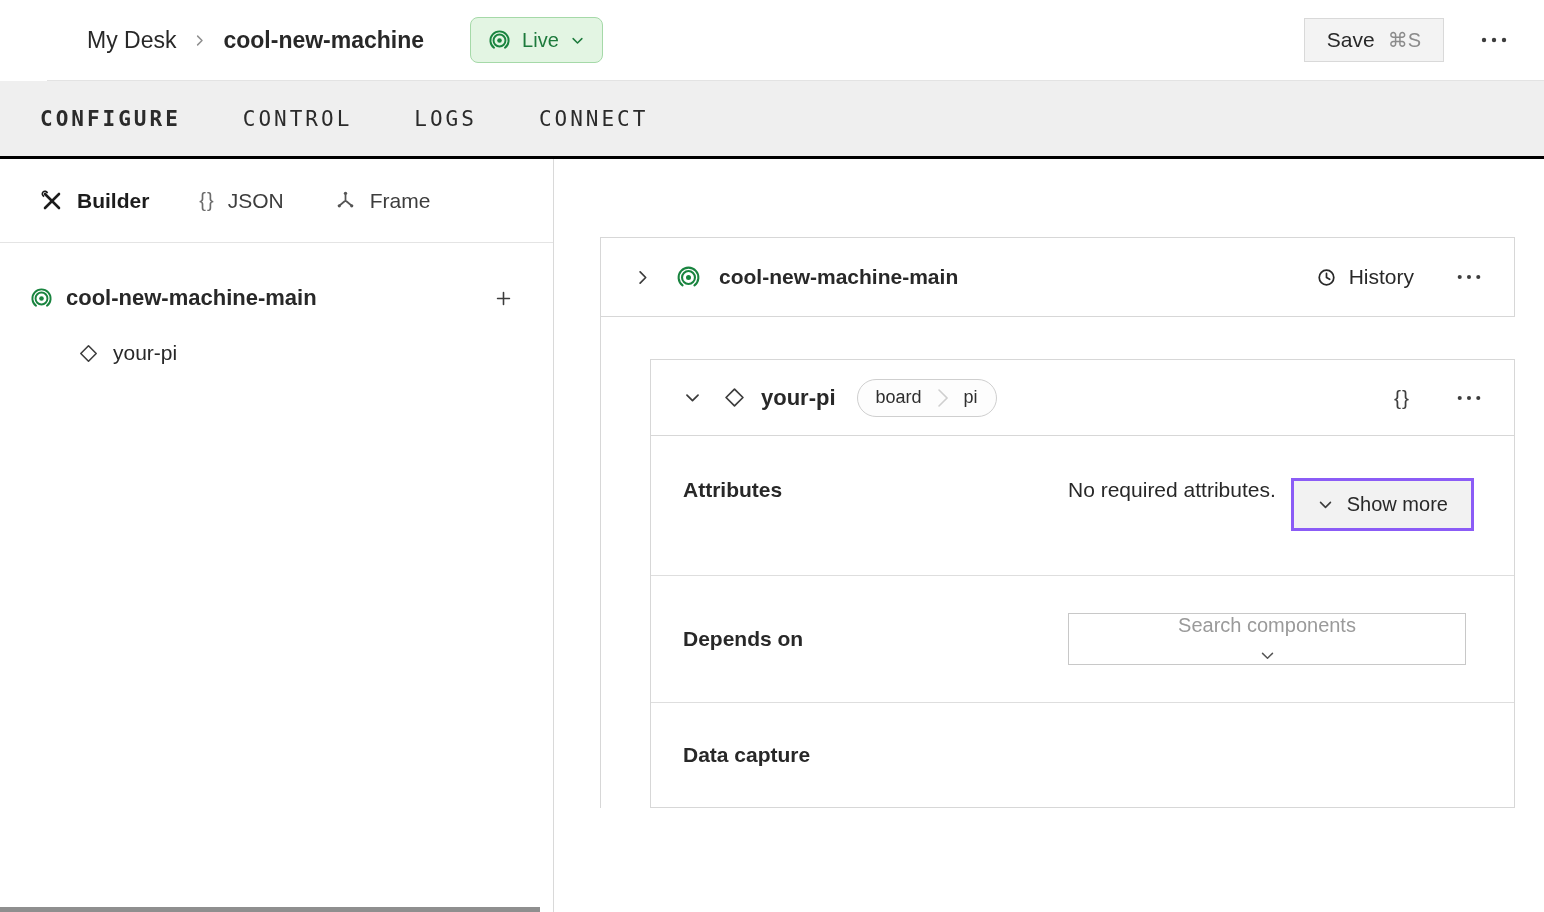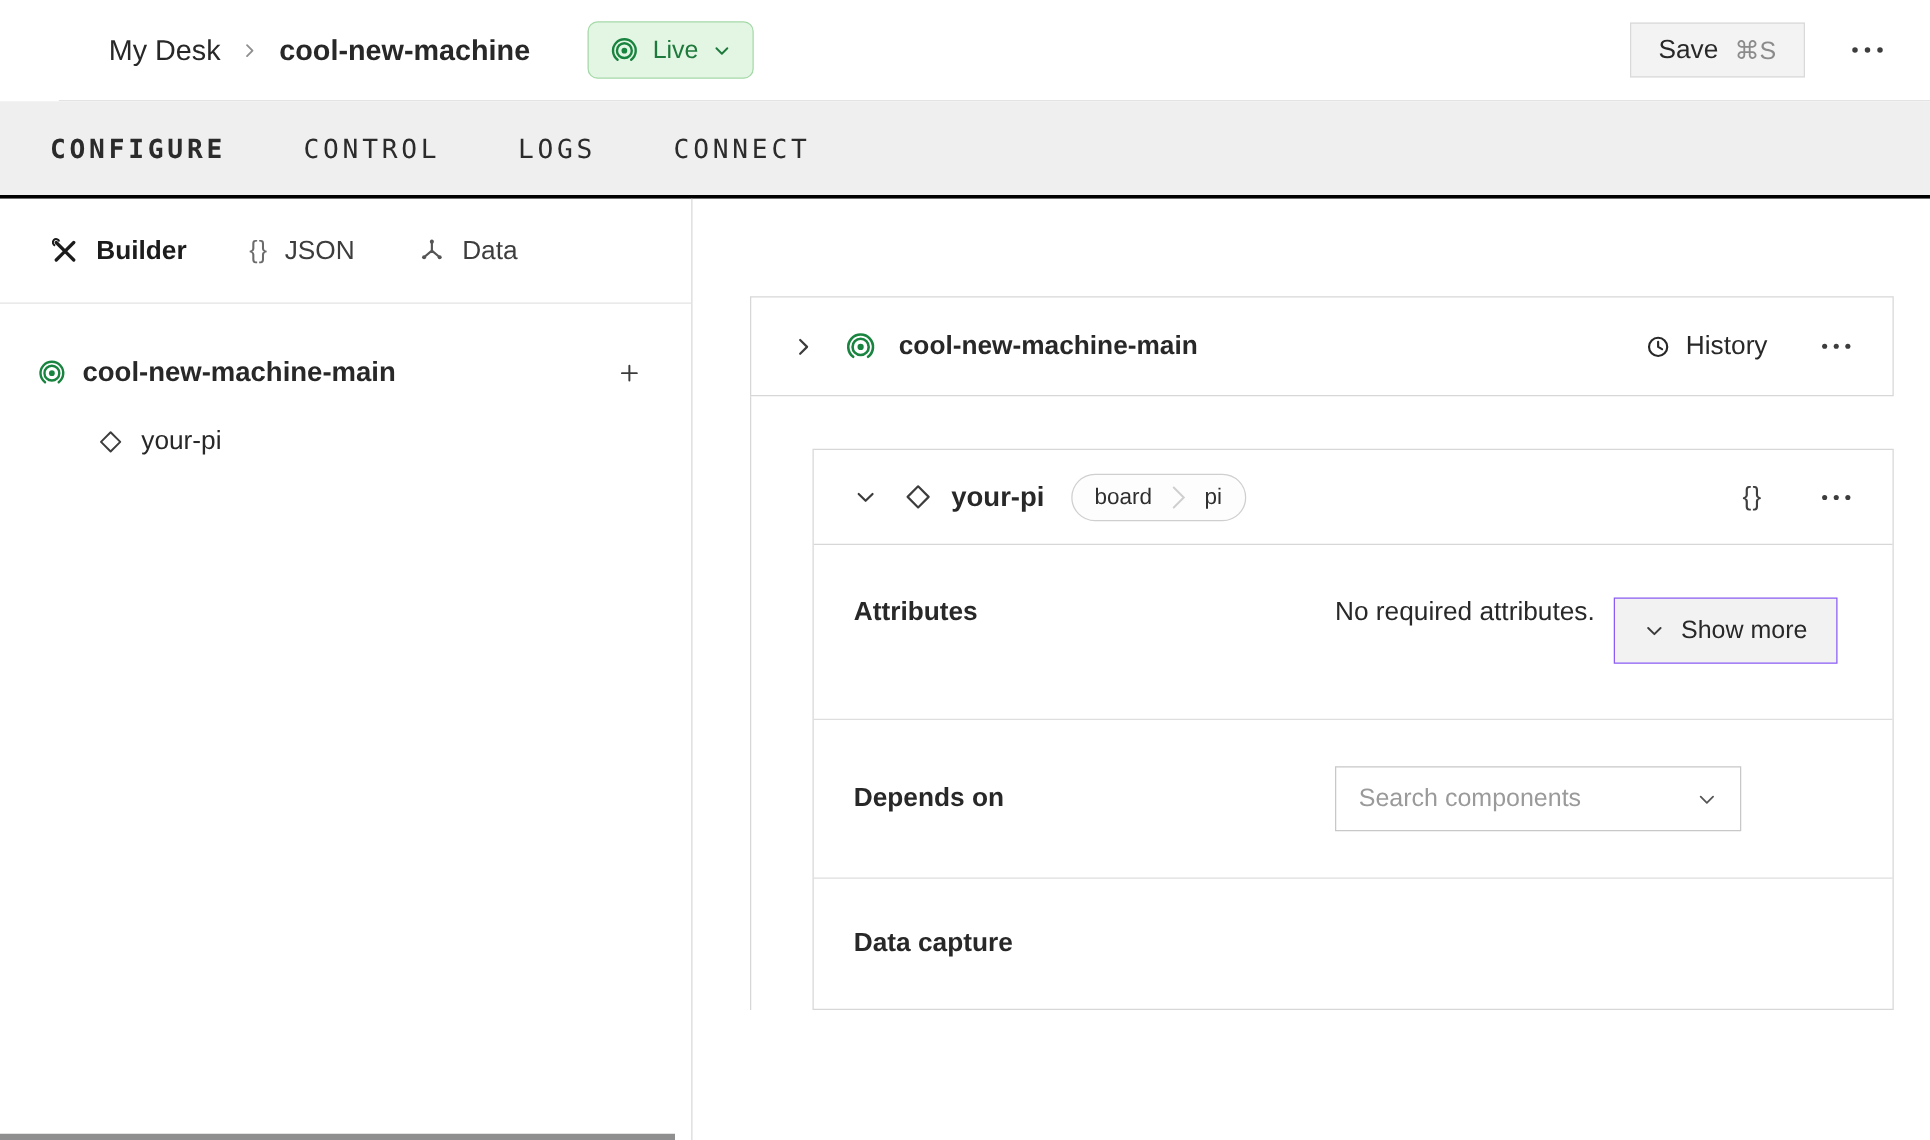--- a/index.html
+++ b/index.html
@@ -79,27 +79,27 @@
   .section-row { display:flex; padding:37px 32px; border-bottom:1px solid #dedede;
     align-items:flex-start; }
   .section-row.centered { align-items:center; }
   .section-row:last-child { border-bottom:none; padding:40px 32px; }
   .section-row.attributes { padding:42px 32px 44px 32px; }
   .section-label { width:385px; font-size:21px; font-weight:700; flex:none; }
   .attributes-right { display:flex; flex-direction:row; gap:15px; }
   .empty-text { font-size:21px; color:#282828; }
 
   .gray-btn { display:inline-flex; align-items:center; gap:13px; height:53px;
-    padding:0 23px; background:#f2f2f2; border:1px solid #8b5cf6;
+    padding:0 23px; background:#f2f2f2; border:3px solid #8b5cf6;
     font-size:20px; color:#282828; cursor:pointer; font-family:inherit;
     align-self:flex-start; }
 
-  .select-box { width:325px; height:52px; border:1px solid #c8c8c8;
+  .select-box { width:398px; height:52px; border:1px solid #c8c8c8;
     display:flex; align-items:center; justify-content:space-between;
-    padding:0 18px; background:#fff; cursor:pointer; }
+    padding:0 18px; background:#fff; cursor:pointer;flex-direction:column; }
   .select-placeholder { color:#9a9a9a; font-size:20px; }
 
   svg { display:block; }
 </style>
 </head>
 <body>
 
 <div class="header">
   <div class="breadcrumb">
     <span>My Desk</span>
@@ -169,21 +169,21 @@
       </div>
       <div class="mode-item">
         <span>
           <svg width="23" height="23" viewBox="0 0 24 24">
             <path d="M12 12 V4.5 M12 12 L5.5 17.5 M12 12 L18.5 17.5" fill="none" stroke="#555" stroke-width="1.8" stroke-linecap="round"></path>
             <circle cx="12" cy="4.5" r="1.7" fill="#555"></circle>
               <circle cx="5.5" cy="17.5" r="1.7" fill="#555"></circle>
               <circle cx="18.5" cy="17.5" r="1.7" fill="#555"></circle>
           </svg>
         </span>
-        <span>Data</span>
+        <span>Frame</span>
       </div>
     </div>
 
     <div class="tree">
       <div class="tree-machine">
         <span>
           <svg width="23" height="23" viewBox="0 0 24 24">
             <circle cx="12" cy="12" r="2.4" fill="#19843f"></circle>
             <circle cx="12" cy="12" r="6.2" fill="none" stroke="#19843f" stroke-width="2"></circle>
             <path d="M 6.3 19.6 A 9.5 9.5 0 1 1 17.7 19.6" fill="none" stroke="#19843f" stroke-width="2" stroke-linecap="round"></path>

